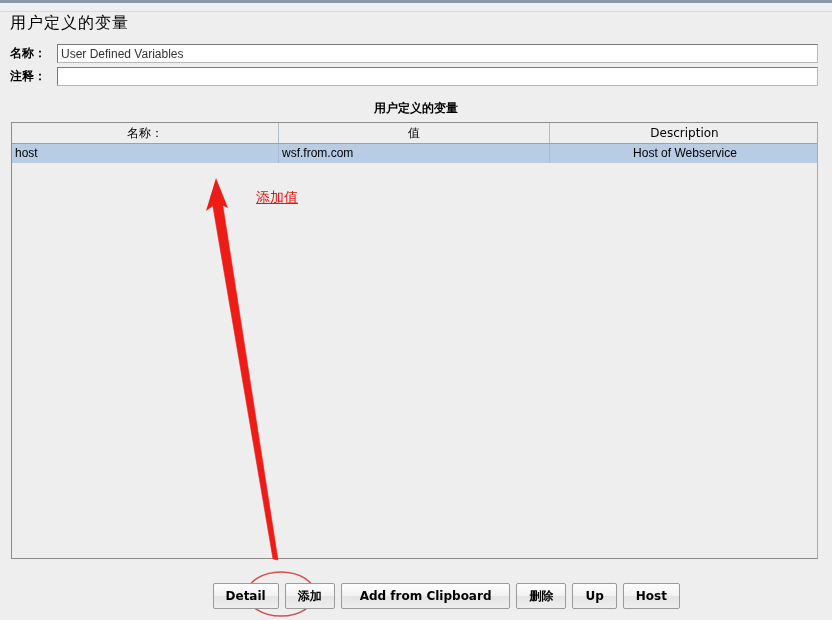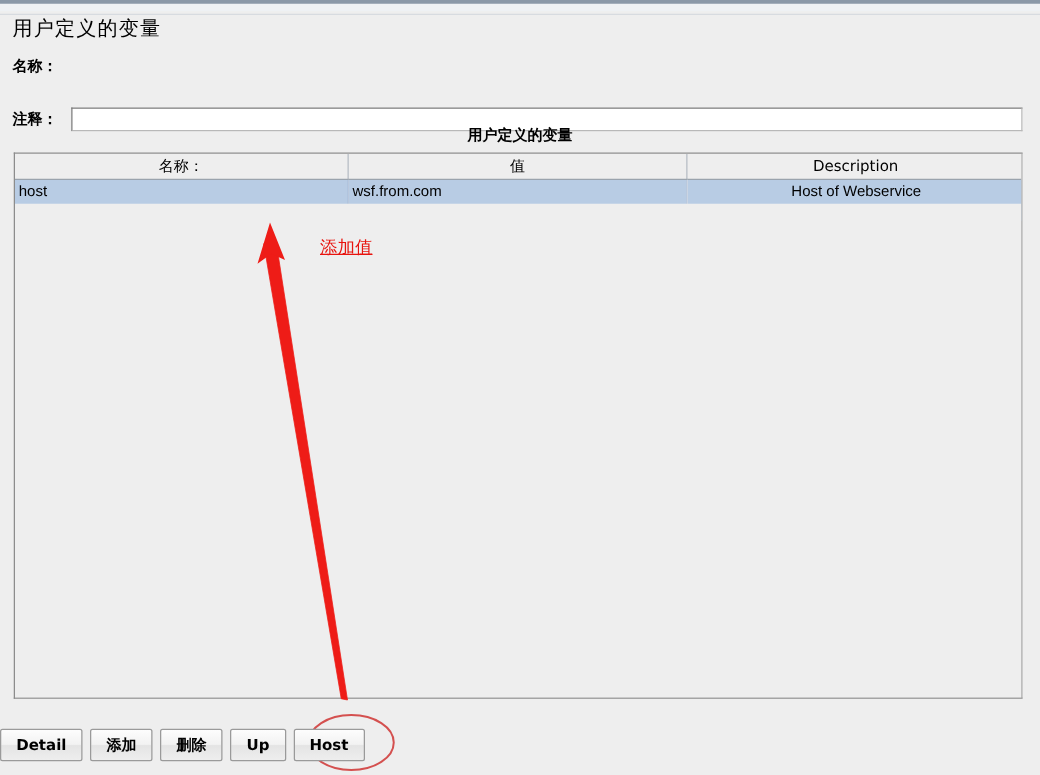--- a/index.html
+++ b/index.html
@@ -45,21 +45,21 @@
   }
 
   
   .form-row {
     position: absolute;
     left: 10px;
     height: 20px;
     width: 810px;
   }
   #row-name  { top: 44px; }
-  #row-comment { top: 86px; }
+  #row-comment { top: 67px; }
 
   .form-label {
     position: absolute;
     left: 0; top: 1px;
     width: 46px;
     font-family: "DejaVu Sans", "Liberation Sans", sans-serif;
     font-size: 12px;
     font-weight: bold;
     color: #000;
     white-space: nowrap;
@@ -162,23 +162,23 @@
     font-size: 14px;
     color: #e8140f;
     white-space: nowrap;
     text-decoration: underline;
   }
 
   
   #button-bar {
     position: absolute;
     left: 0; top: 583px;
-    width: 732px;
+    width: 680px;
     display: flex;
-    justify-content: flex-start;
+    justify-content: flex-end;
     align-items: flex-start;
     gap: 6px;
   }
   .btn {
     height: 26px;
     box-sizing: border-box;
     padding: 0 12px;
     background: linear-gradient(#fdfdfd 0%, #f2f2f2 48%, #e4e4e4 52%, #eeeeee 100%);
     border: 1px solid #9a9a9a;
     border-radius: 2px;
@@ -197,20 +197,21 @@
 <body>
 
 <div id="top-chrome">
   <div id="top-chrome-line"></div>
 </div>
 
 <div id="panel-title">用户定义的变量</div>
 
 <div class="form-row" id="row-name">
   <span class="form-label">名称：</span>
+  <input class="form-input" type="text" value="User Defined Variables" style="">
 </div>
 
 <div class="form-row" id="row-comment">
   <span class="form-label">注释：</span>
   <input class="form-input" type="text" value="" style="">
 </div>
 
 <div id="table-caption">用户定义的变量</div>
 
 <div id="table-wrap">
@@ -241,16 +242,17 @@
     <polygon points="216,178 228,208 217,203 206,211" fill="#ee1c17"></polygon>
 
     <ellipse cx="281" cy="594" rx="34" ry="22" fill="none" stroke="#d4504f" stroke-width="1.6"></ellipse>
   </svg>
   <div id="annotation-text">添加值</div>
 </div>
 
 <div id="button-bar">
   <button class="btn">Detail</button>
   <button class="btn">添加</button>
+  <button class="btn wide">Add from Clipboard</button>
   <button class="btn">删除</button>
   <button class="btn">Up</button>
   <button class="btn">Host</button>
 </div>
 
 </body></html>

